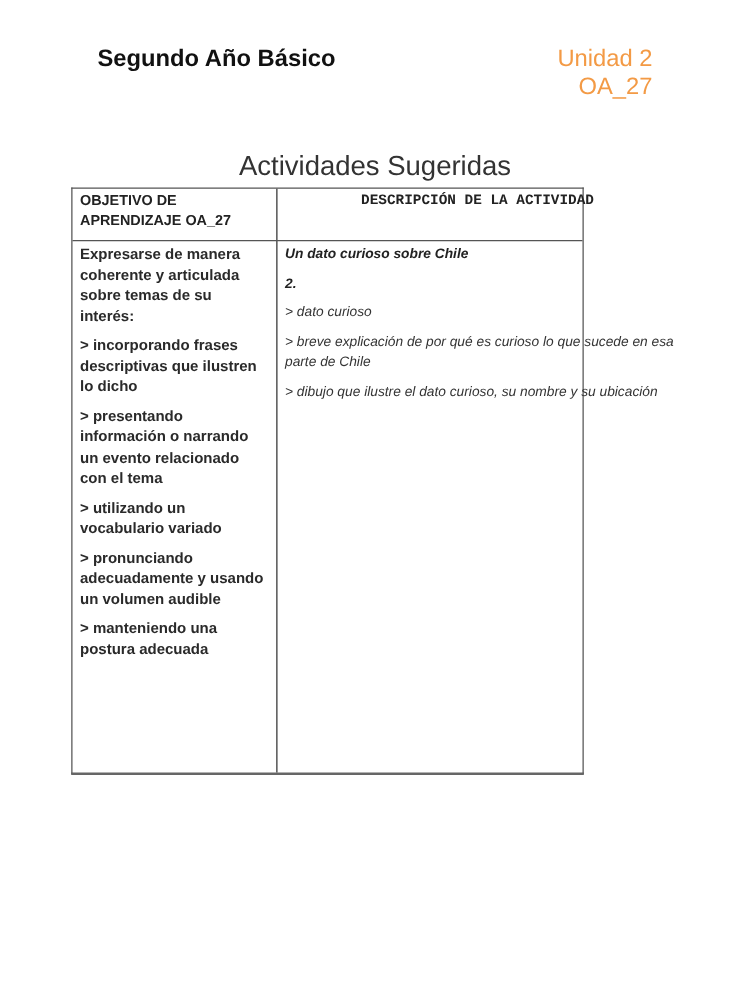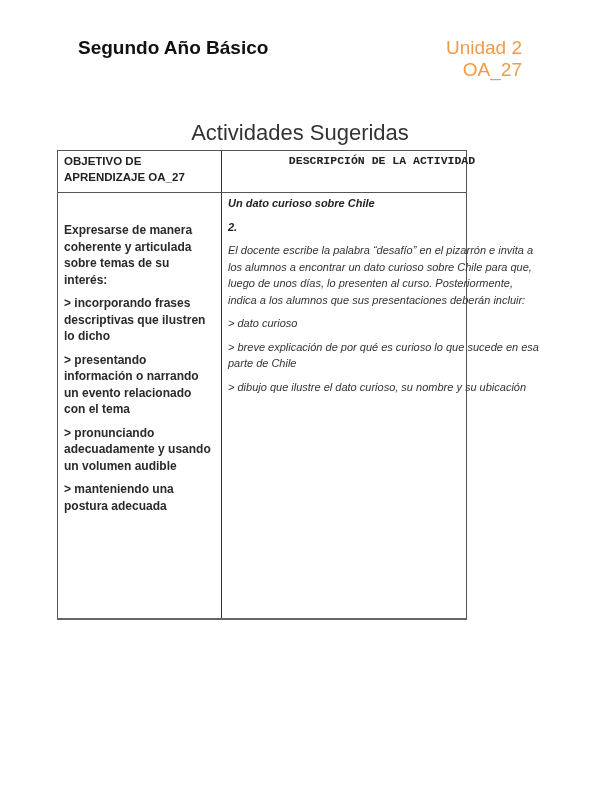--- a/index.html
+++ b/index.html
@@ -108,21 +108,20 @@
     }
     .objective-cell {
       position: absolute;
       left: 6px;
       top: 44px;
       width: 152px;
       font-size: 12px;
       font-weight: bold;
       line-height: 16.5px;
       color: #2a2a2a;
-      margin-top: 27px;
     }
     .objective-cell p {
       margin: 0 0 7px 0;
     }
     .desc-cell {
       position: absolute;
       left: 170px;
       top: 44px;
       width: 312px;
       font-size: 11px;
@@ -157,25 +156,25 @@
   <div class="col-divider"></div>
   <div class="row-divider"></div>
 
   <div class="th-left">OBJETIVO DE APRENDIZAJE OA_27</div>
   <div class="th-right">DESCRIPCIÓN DE LA ACTIVIDAD</div>
 
   <div class="objective-cell">
     <p>Expresarse de manera coherente y articulada sobre temas de su interés:</p>
     <p>&gt; incorporando frases descriptivas que ilustren lo dicho</p>
     <p>&gt; presentando información o narrando un evento relacionado con el tema</p>
+    <p>&gt; utilizando un vocabulario variado</p>
     <p>&gt; pronunciando adecuadamente y usando un volumen audible</p>
     <p>&gt; manteniendo una postura adecuada</p>
   </div>
 
   <div class="desc-cell">
     <p class="desc-title">Un dato curioso sobre Chile</p>
     <p class="desc-number">2.</p>
-    <p>El docente escribe la palabra “desafío” en el pizarrón e invita a los alumnos a encontrar un dato curioso sobre Chile para que, luego de unos días, lo presenten al curso. Posteriormente, indica a los alumnos que sus presentaciones deberán incluir:</p>
     <p>&gt; dato curioso</p>
     <p>&gt; breve explicación de por qué es curioso lo que sucede en esa parte de Chile</p>
     <p>&gt; dibujo que ilustre el dato curioso, su nombre y su ubicación</p>
   </div>
 </div>
 
 </body></html>

